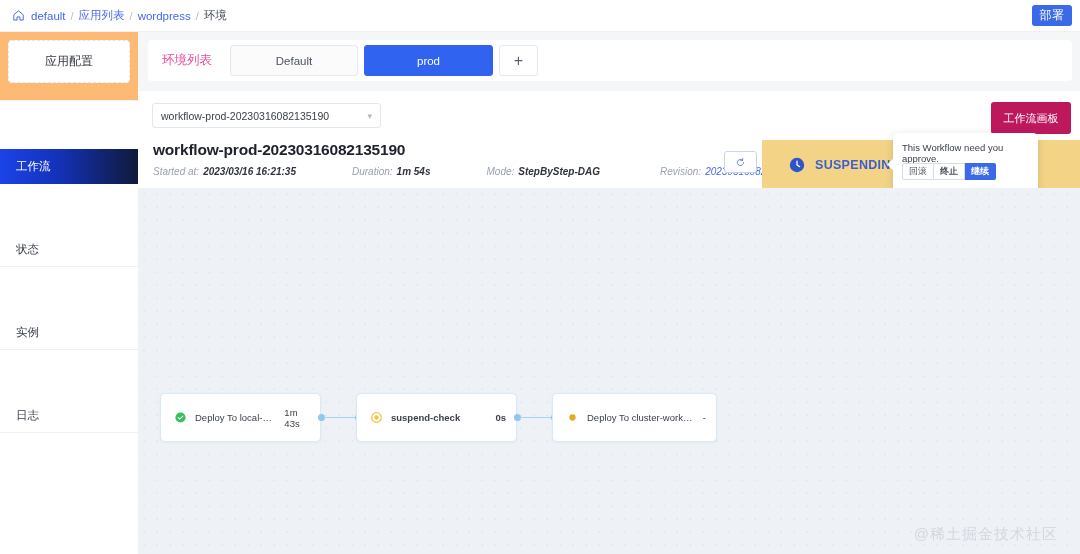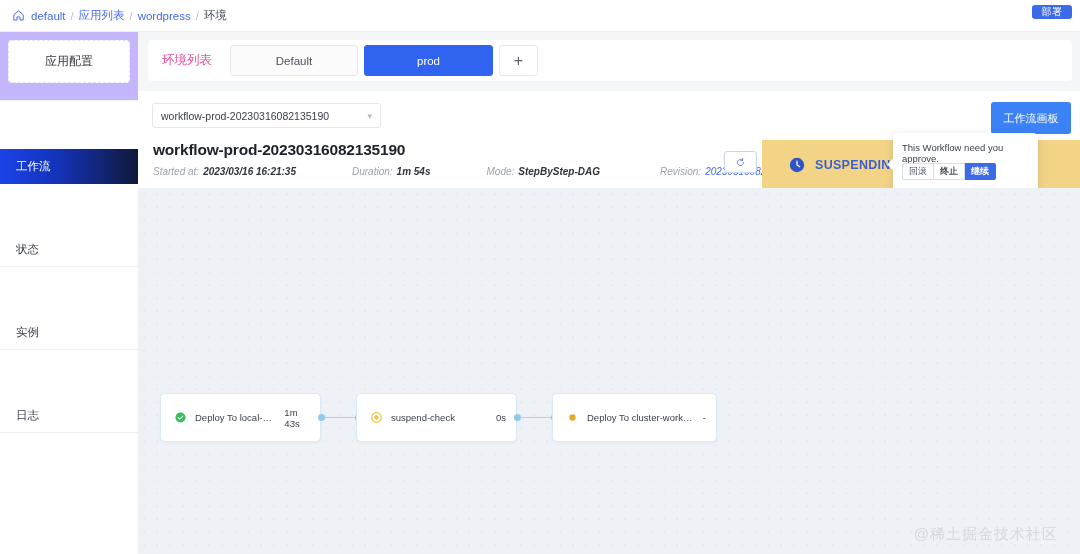--- a/index.html
+++ b/index.html
@@ -17,28 +17,28 @@
     background: #ffffff; display: flex; align-items: center;
     padding: 0 8px 0 12px; border-bottom: 1px solid #eef0f3;
   }
   .crumbs { display: flex; align-items: center; font-size: 11.5px; color: #3b63e8; }
   .home-icon { width: 13px; height: 13px; margin-right: 6px; display: block; }
   .crumb { color: #4668ea; }
   .crumb.last { color: #3f4654; }
   .crumb-sep { color: #b6bdc9; margin: 0 5px; font-size: 11px; }
   .deploy-btn {
     position: absolute; right: 8px; top: 5px;
-    width: 40px; height: 14px; border-radius: 3px;
-    background: #3b6ae8; color: #fff; font-size: 10px;
+    width: 40px; height: 21px; border-radius: 3px;
+    background: #3b6ae8; color: #fff; font-size: 12px;
     display: flex; align-items: center; justify-content: center;
     border: none; cursor: pointer; letter-spacing: .5px;
   }
 
   
-  .rail { position: absolute; left: 0; top: 32px; width: 138px; height: 522px; background: #c4b5fd; }
+  .rail { position: absolute; left: 0; top: 32px; width: 138px; height: 522px; background: #fdba74; }
   .cfg-card {
     margin: 8px 8px 0 8px; height: 43px; background: #ffffff;
     border: 1px dashed #e2e5ea; border-radius: 4px;
     display: flex; align-items: center; justify-content: center;
     font-size: 12px; color: #33383f; cursor: pointer;
   }
   .menu { margin-top: 17px; background: #ffffff; border-top: 1px solid #edeff2; }
   .menu-item {
     height: 35px; display: flex; align-items: center; padding-left: 16px;
     font-size: 11.5px; color: #3b414b; border-bottom: 1px solid #eef0f3;
@@ -78,21 +78,21 @@
   .panel-top { position: relative; height: 97px; background:#fff; }
   .wf-select {
     position: absolute; left: 14px; top: 12px; width: 229px; height: 25px;
     border: 1px solid #e3e6ea; border-radius: 3px; background: #fff;
     display: flex; align-items: center; padding: 0 8px;
     font-size: 10.5px; color: #3b414b; cursor: pointer;
   }
   .wf-select .chev { margin-left: auto; color: #b3b9c4; font-size: 9px; }
   .canvas-btn {
     position: absolute; right: 9px; top: 11px; width: 80px; height: 32px;
-    border-radius: 3px; background: #3b82f6; color: #fff; font-size: 11px;
+    border-radius: 3px; background: #be185d; color: #fff; font-size: 11px;
     display: flex; align-items: center; justify-content: center; cursor: pointer; border: none;
   }
   .wf-title {
     position: absolute; left: 15px; top: 50px;
     font-size: 15.5px; font-weight: bold; color: #1d2129; letter-spacing: -.2px;
   }
   .meta-row { position: absolute; left: 15px; top: 75px; display: flex; align-items: center; font-style: italic; }
   .meta { font-size: 10px; color: #9aa1ad; margin-right: 4px; white-space: nowrap; }
   .meta-val { font-size: 10px; color: #2f343c; font-weight: bold; white-space: nowrap; }
   .meta-val.link { color: #4668ea; font-weight: normal; cursor: pointer; }
@@ -273,21 +273,21 @@
           <path d="M4.6 8.2 6.9 10.5 11.4 5.9" fill="none" stroke="#fff" stroke-width="1.6" stroke-linecap="round" stroke-linejoin="round"></path>
         </svg>
         <span class="node-label">Deploy To local-wordpr..</span>
         <span class="node-dur">1m 43s</span>
       </div>
 
       <div class="port" style="left:180px;"></div>
       <div class="edge" style="left:186px; width:32px;"></div>
       <div class="port" style="left:217px;"></div>
 
-      <div class="node" style="left:218px;">
+      <div class="node" style="left:218px;font-weight:bold;">
         <svg class="dot-icon" viewBox="0 0 16 16">
           <circle cx="8" cy="8" r="7" fill="none" stroke="#f0c33c" stroke-width="1.8"></circle>
           <circle cx="8" cy="8" r="3.1" fill="#f0c33c"></circle>
         </svg>
         <span class="node-label">suspend-check</span>
         <span class="node-dur">0s</span>
       </div>
 
       <div class="port" style="left:376px;"></div>
       <div class="edge" style="left:382px; width:32px;"></div>

